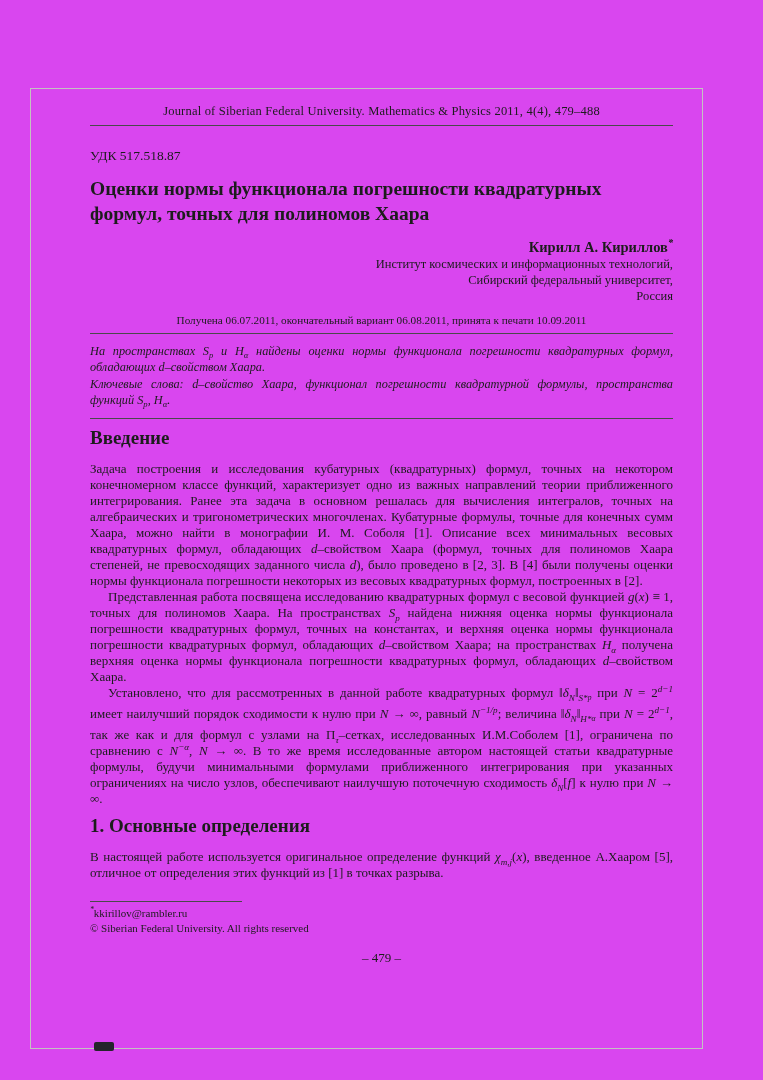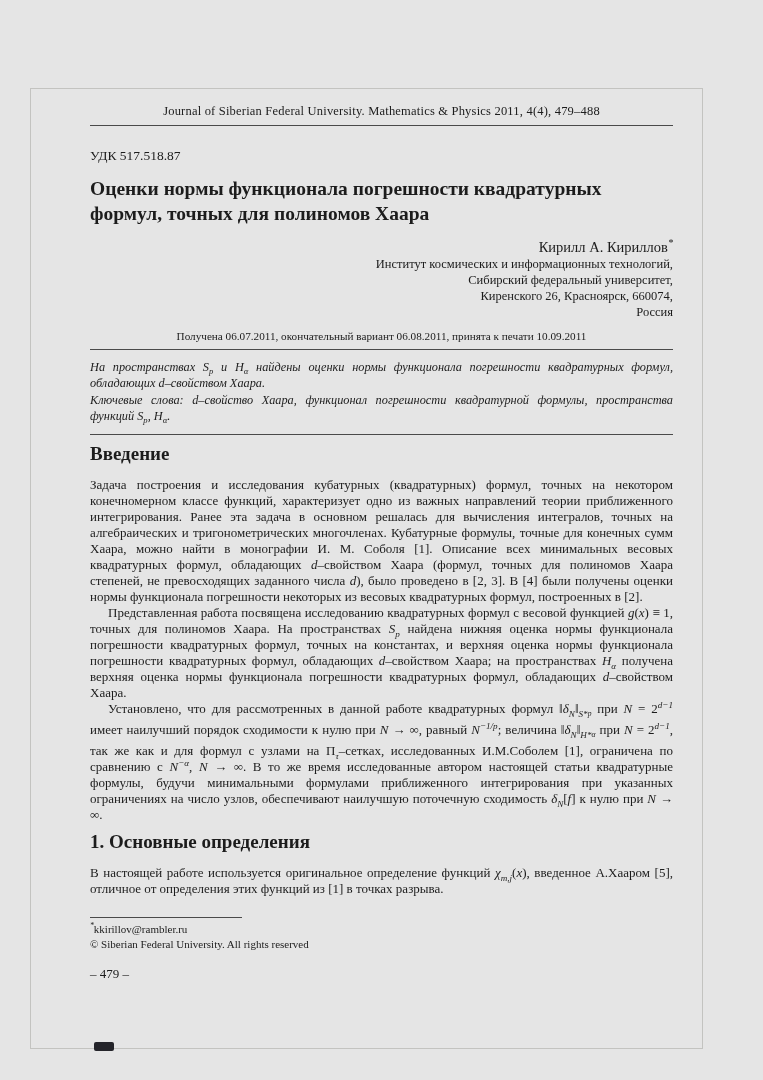--- a/index.html
+++ b/index.html
@@ -1,20 +1,20 @@
 <!DOCTYPE html>
 <html><head>
 <meta charset="utf-8">
 <style>
   * { box-sizing: border-box; }
   html, body { margin: 0; padding: 0; background: #ffffff; }
   .page {
     position: relative;
     width: 763px; height: 1080px;
-    background: #e5e5e5;
+    background: #d946ef;
     font-family: "Liberation Serif", "DejaVu Serif", serif;
     color: #1c1c1c;
     overflow: hidden;
   }
   .frame {
     position: absolute;
     left: 30px; top: 88px;
     width: 673px; height: 961px;
     border: 1px solid #c3c3c0;
   }
@@ -28,42 +28,42 @@
   .content {
     position: absolute;
     left: 90px; top: 104px;
     width: 583px;
   }
   .journal-header { text-align: center; font-size: 12.5px; letter-spacing: .2px; }
   .rule { border: 0; border-top: 1px solid #4a4a4a; height: 0; margin: 0; }
   .header-rule { margin-top: 6px; }
   .udc { margin-top: 22px; font-size: 13.5px; }
   .title { margin: 12px 0 0 0; font-size: 19.5px; font-weight: bold; line-height: 1.3; }
-  .author-line { margin-top: 12px; text-align: right; font-size: 14.5px; font-weight: normal; }
+  .author-line { margin-top: 12px; text-align: right; font-size: 14.5px; font-weight: bold; }
   .affiliation { margin-top: 0; text-align: right; font-size: 12.5px; line-height: 16px; }
   .received { margin-top: 10px; text-align: center; font-size: 11.2px; }
   .rule-2 { margin-top: 7px; }
   .abstract {
     font-style: italic; font-size: 12.3px; line-height: 16.5px;
     text-align: justify; margin: 9px 0 0 0;
   }
   .keywords { margin-top: 0; }
   .rule-3 { margin-top: 9px; }
   h2.section-heading { font-size: 19px; font-weight: bold; margin: 8px 0 12px 0; }
   p.body {
     font-size: 13px; line-height: 16px; text-align: justify;
     margin: 0; padding: 0;
   }
   p.indent { text-indent: 18px; }
   sub, sup { font-size: 70%; line-height: 0; font-style: italic; }
   .i { font-style: italic; }
   .sub2 { font-style: italic; font-size: 58%; vertical-align: -0.45em; }
   .footnote-rule { border: 0; border-top: 1px solid #4a4a4a; width: 152px; margin: 20px 0 4px 0; }
   .footnote { font-size: 11px; line-height: 15px; }
-  .page-number { margin-top: 14px; font-size: 13px; }
+  .page-number { margin-top: 14px; text-align: center; font-size: 13px; }
 </style>
 </head>
 <body>
 
 <div class="page">
   <div class="frame"></div>
   <div class="smudge"></div>
 
   <div class="content">
 
@@ -72,21 +72,20 @@
 
     <div class="udc">УДК 517.518.87</div>
 
     <h1 class="title">Оценки нормы функционала погрешности квадратурных формул, точных для полиномов Хаара</h1>
 
     <div class="author-line"><span>Кирилл А. Кириллов</span><sup>*</sup></div>
 
     <div class="affiliation">
       <div>Институт космических и информационных технологий,</div>
       <div>Сибирский федеральный университет,</div>
-      <div>Киренского 26, Красноярск, 660074,</div>
       <div>Россия</div>
     </div>
 
     <div class="received">Получена 06.07.2011, окончательный вариант 06.08.2011, принята к печати 10.09.2011</div>
     <hr class="rule rule-2">
 
     <p class="abstract"><span>На пространствах S</span><sub>p</sub><span> и H</span><sub>α</sub><span> найдены оценки нормы функционала погрешности квадратурных формул, обладающих d–свойством Хаара.</span></p>
 
     <p class="abstract keywords"><span>Ключевые слова: d–свойство Хаара, функционал погрешности квадратурной формулы, пространства функций S</span><sub>p</sub><span>, H</span><sub>α</sub><span>.</span></p>
     <hr class="rule rule-3">

